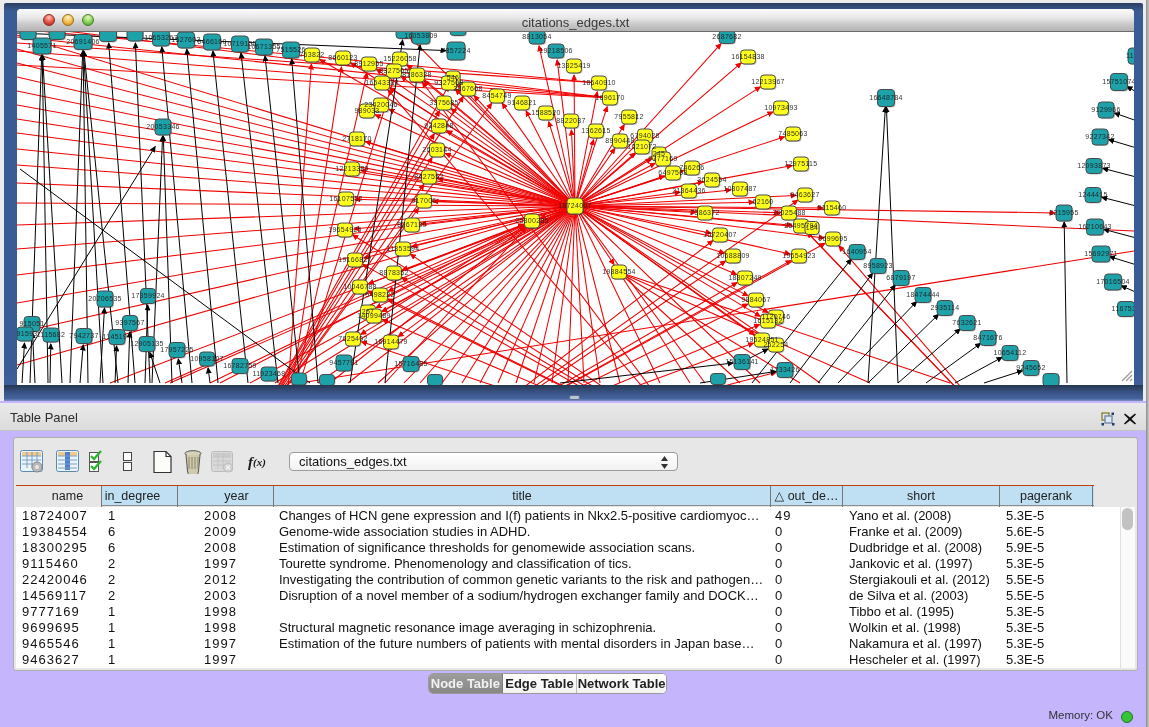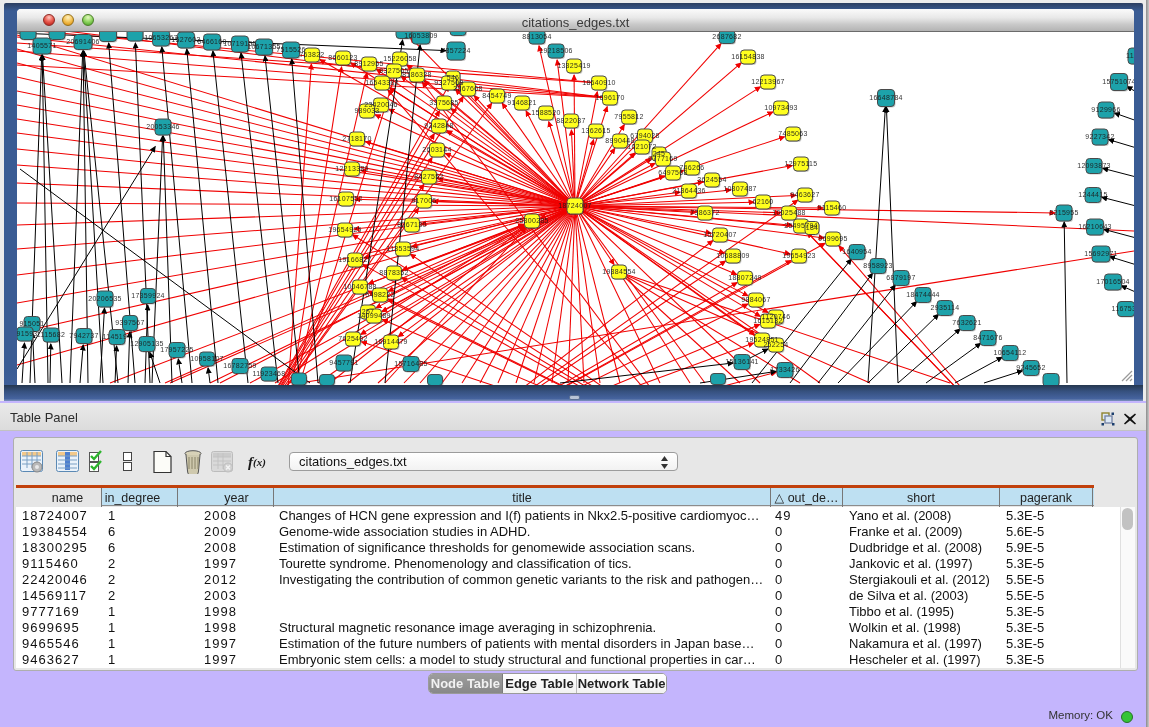--- a/index.html
+++ b/index.html
@@ -18,21 +18,21 @@
 #tl2{left:45px;background:radial-gradient(circle at 50% 25%,#fdf0c0 0%,#f5c75e 45%,#e8a427 75%,#b67c16 100%);border:1px solid #96701a}
 #tl3{left:65px;background:radial-gradient(circle at 50% 25%,#e4f7c0 0%,#98d969 45%,#66b83d 75%,#47892a 100%);border:1px solid #4c7f29}
 #wtitle{left:0;top:6px;width:1117px;text-align:center;font-size:13px;color:#3a3a3a}
 
 #tp{left:0;top:401px;width:1146px;height:326px;background:#c4b5fd}
 #tphead{left:0;top:2px;width:1146px;height:28px;background:linear-gradient(180deg,#e9e9e9,#dcdcdc);border-bottom:1px solid #c2c2c2}
 #tptitle{left:10px;top:7px;font-size:13px;color:#2d2d2d}
 #container{left:13px;top:36px;width:1125px;height:234px;border:1px solid #aeaeae;border-radius:3px;background:#e7e7e7}
 #combo{left:289px;top:51px;width:389px;height:19px;background:linear-gradient(180deg,#ffffff,#f2f2f2);
  border:1px solid #9c9c9c;border-radius:4px;font-size:13px;color:#111;line-height:18px;padding-left:9px}
-#thead{left:16px;top:84px;width:1078px;height:21px;background:#bee0f2;border-top:3px solid #c2410c;border-bottom:1px solid #8c8c8c}
+#thead{left:16px;top:84px;width:1078px;height:21px;background:#bee0f2;border-top:1px solid #c2410c;border-bottom:1px solid #8c8c8c}
 .hc{position:absolute;top:0;height:21px;border-right:1px solid #777;font-size:12.5px;color:#222;
  text-align:center;line-height:20px;overflow:hidden}
 #twhite{left:16px;top:106px;width:1119px;height:161px;background:#fff}
 .trow{position:absolute;left:0;width:1119px;height:16px;font-size:13px;color:#111}
 .trow span{position:absolute;top:1px;white-space:nowrap}
 .nm{letter-spacing:1px}
 .ttl{width:488px;overflow:hidden}
 #vscroll{left:1120px;top:106px;width:15px;height:161px;background:#fafafa;border-left:1px solid #e0e0e0}
 #vthumb{left:1122px;top:107px;width:11px;height:22px;background:#c2c2c2;border-radius:6px}
 
@@ -829,20 +829,21 @@
 <span class="nm" style="left:188px">2012</span>
         <span class="ttl" style="left:263px">Investigating the contribution of common genetic variants to the risk and pathogen…</span>
 <span class="nm" style="left:759px">0</span>
         <span style="left:833px">Stergiakouli et al. (2012)</span>
 <span style="left:990px">5.5E-5</span>
       </div>
 <div class="trow" style="top:80px">
 <span class="nm" style="left:6px">14569117</span>
         <span class="nm" style="left:92px">2</span>
 <span class="nm" style="left:188px">2003</span>
+        <span class="ttl" style="left:263px">Disruption of a novel member of a sodium/hydrogen exchanger family and DOCK…</span>
 <span class="nm" style="left:759px">0</span>
         <span style="left:833px">de Silva et al. (2003)</span>
 <span style="left:990px">5.5E-5</span>
       </div>
 <div class="trow" style="top:96px">
 <span class="nm" style="left:6px">9777169</span>
         <span class="nm" style="left:92px">1</span>
 <span class="nm" style="left:188px">1998</span>
 <span class="nm" style="left:759px">0</span>
         <span style="left:833px">Tibbo et al. (1995)</span>
@@ -863,21 +864,20 @@
 <span class="nm" style="left:188px">1997</span>
         <span class="ttl" style="left:263px">Estimation of the future numbers of patients with mental disorders in Japan base…</span>
 <span class="nm" style="left:759px">0</span>
         <span style="left:833px">Nakamura et al. (1997)</span>
 <span style="left:990px">5.3E-5</span>
       </div>
 <div class="trow" style="top:144px">
 <span class="nm" style="left:6px">9463627</span>
         <span class="nm" style="left:92px">1</span>
 <span class="nm" style="left:188px">1997</span>
-        <span class="ttl" style="left:263px">Embryonic stem cells: a model to study structural and functional properties in car…</span>
 <span class="nm" style="left:759px">0</span>
         <span style="left:833px">Hescheler et al. (1997)</span>
 <span style="left:990px">5.3E-5</span>
       </div>
   </div>
   <div class="abs" id="vscroll"></div>
   <div class="abs" id="vthumb"></div>
   <div class="abs tabbar" style="left:428px;width:239px">
     <div class="tab" style="width:91px;background:linear-gradient(180deg,#9d9d9d,#868686);color:#f2f2f2;border-right:1px solid #7c7c7c">Node Table</div>
     <div class="tab" style="width:92px;border-right:1px solid #bbb">Edge Table</div>

